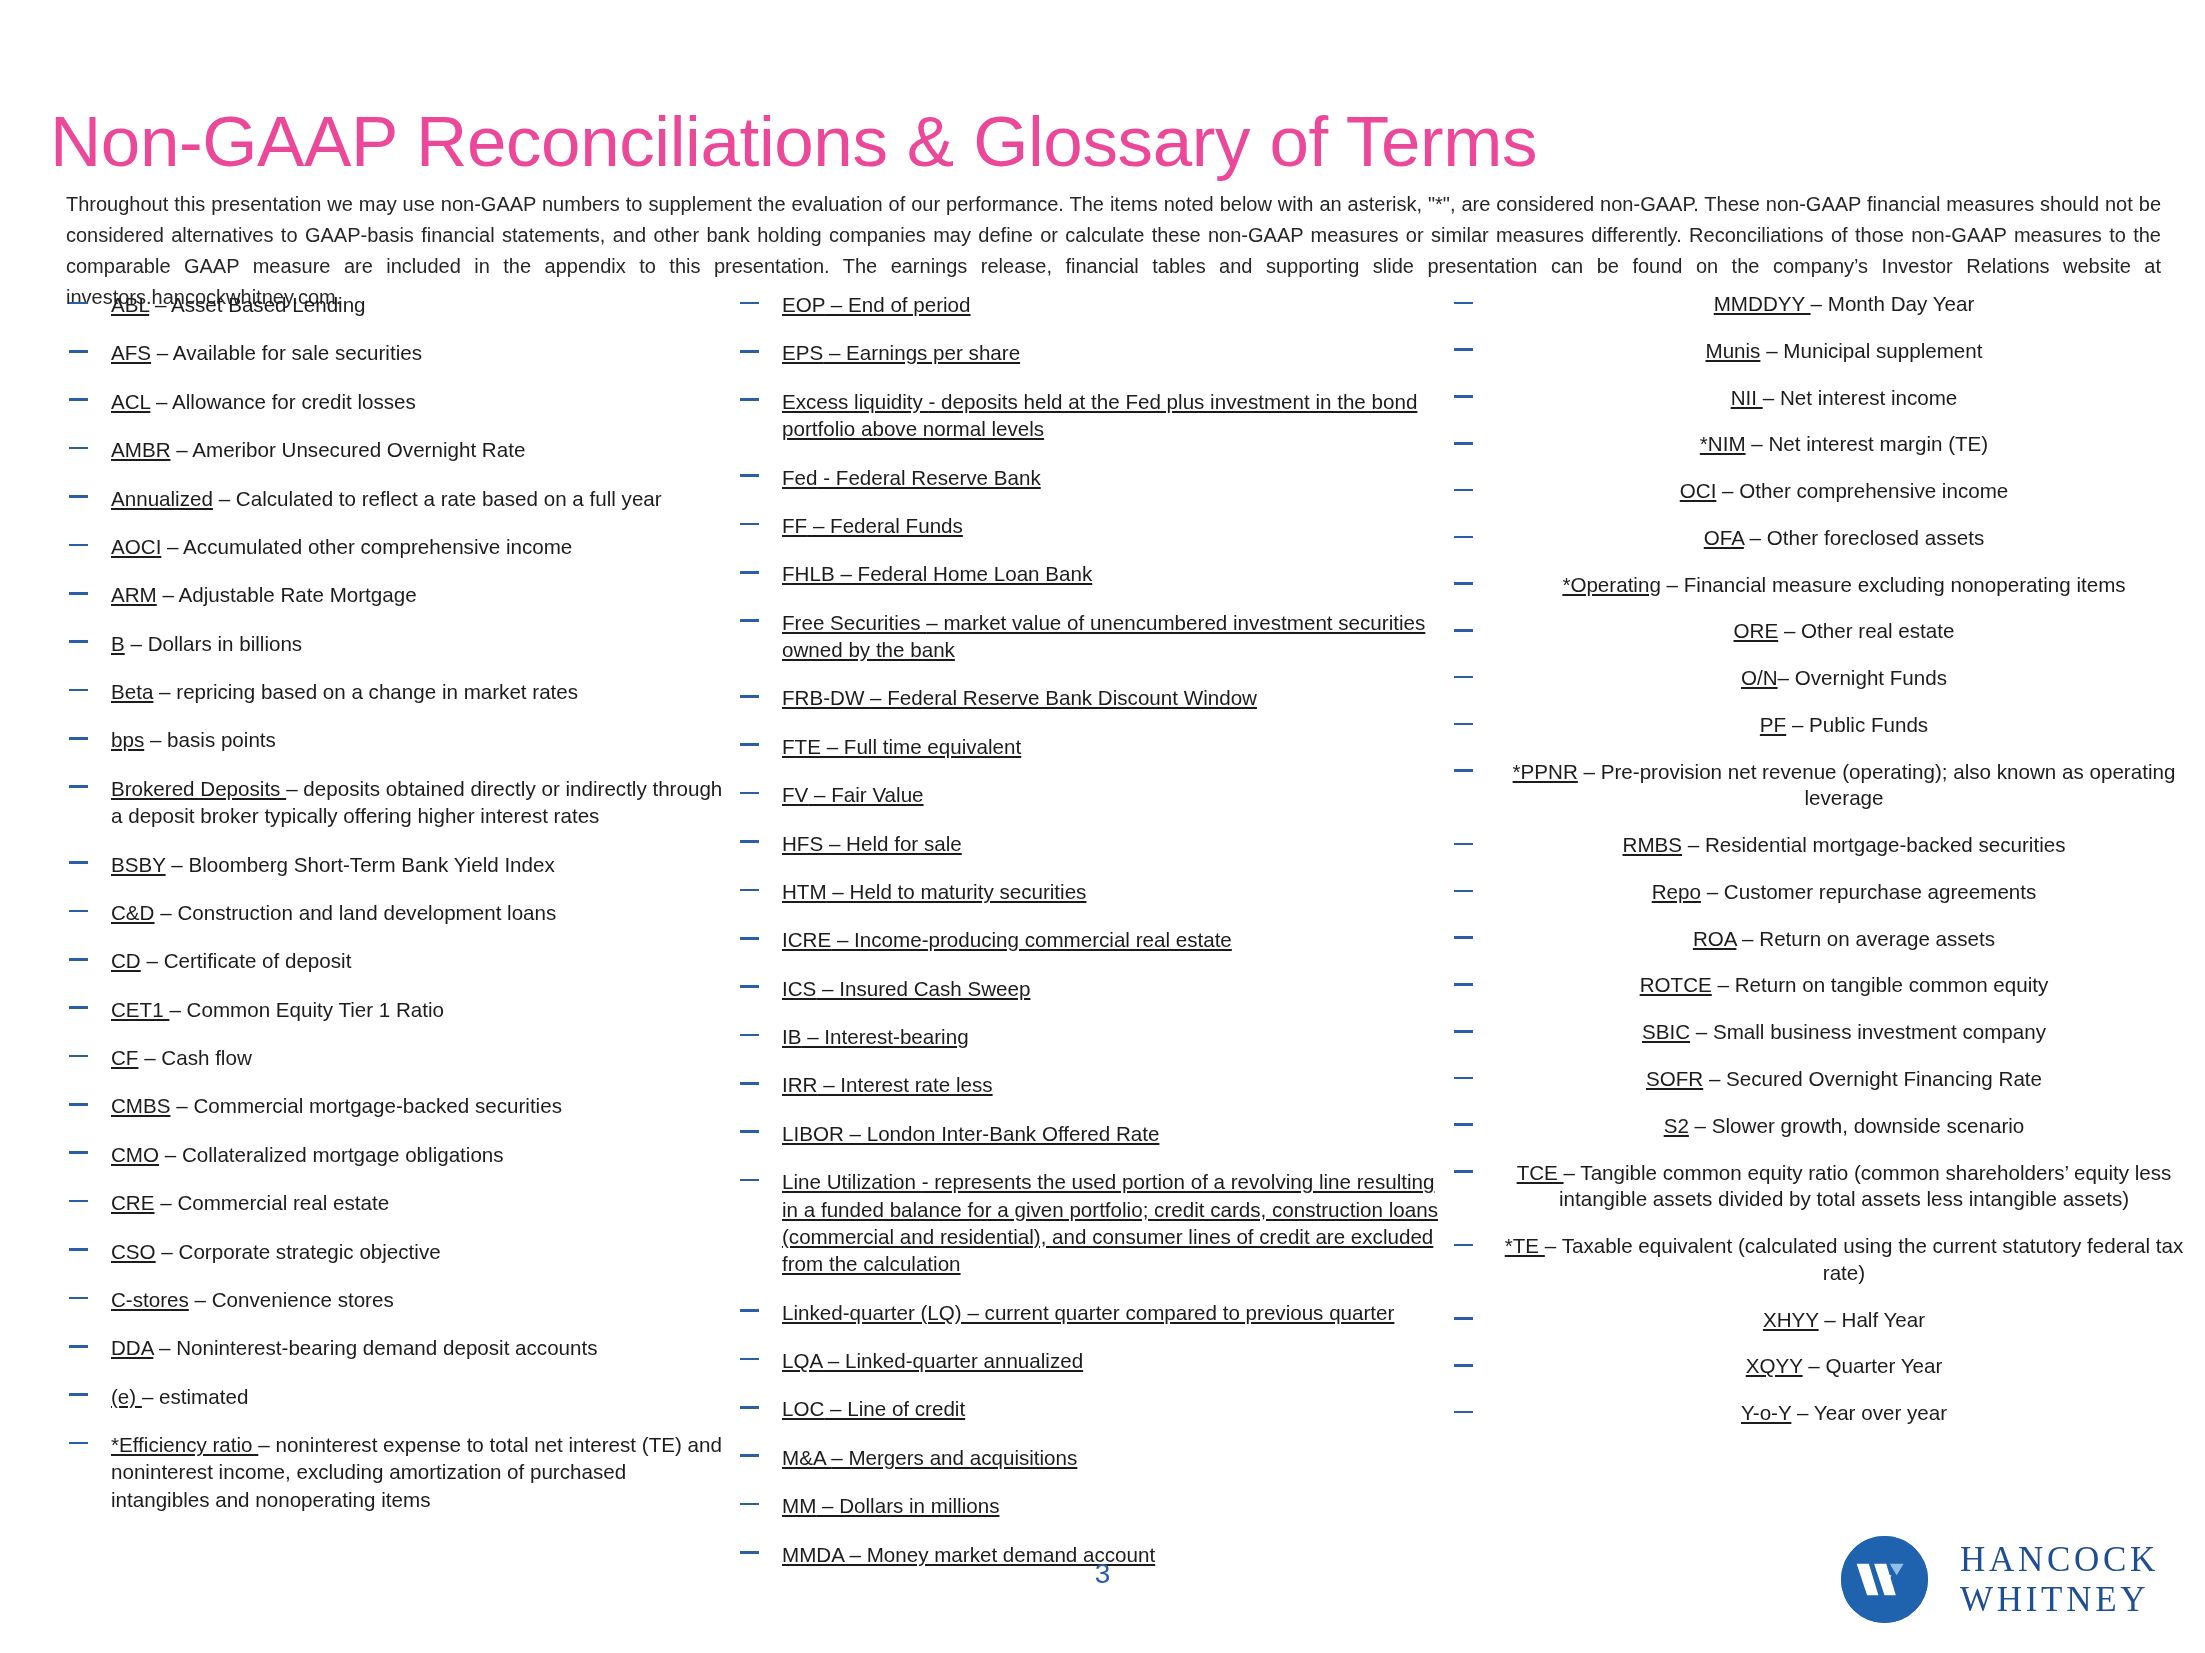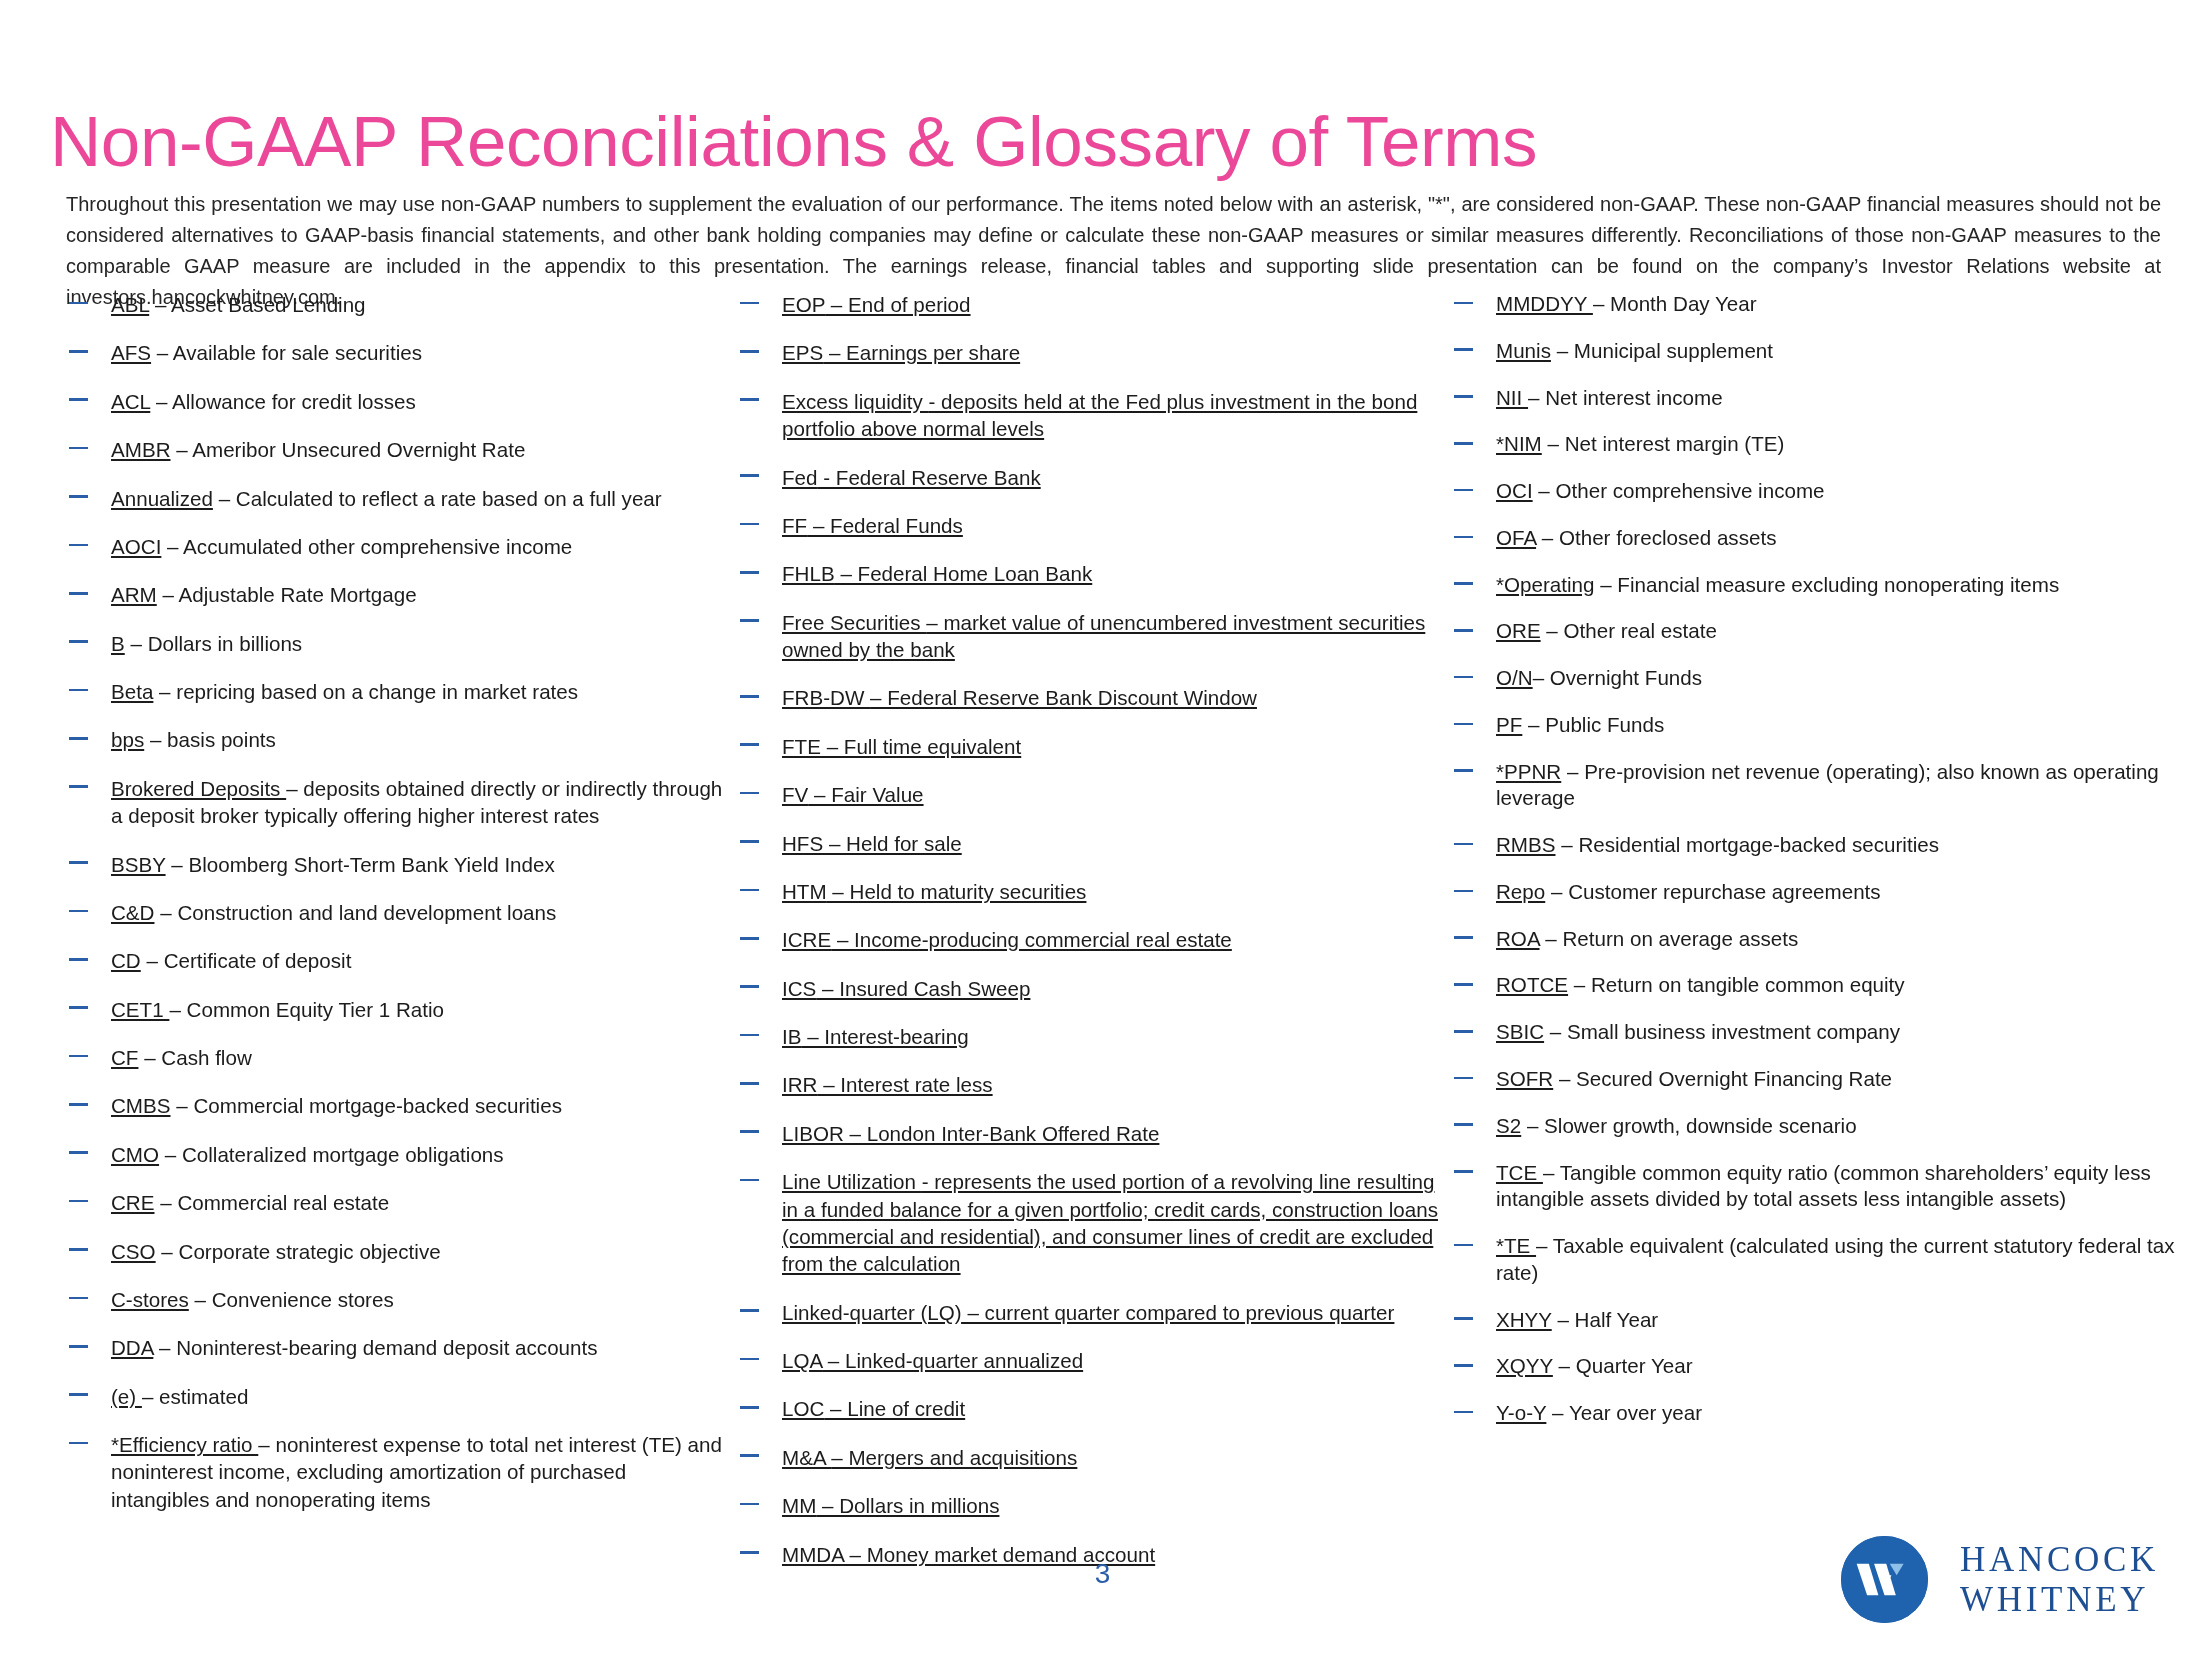--- a/index.html
+++ b/index.html
@@ -63,21 +63,21 @@
   .col-3 { left: 1442px; width: 742px; }
 
   .term-item {
     position: relative;
     padding-left: 46px;
     font-size: 20.6px;
     color: #1c1c1c;
   }
   .col-1 .term-item { margin-bottom: 21px; line-height: 1.33; }
   .col-2 .term-item { margin-bottom: 21px; line-height: 1.33; }
-  .col-3 .term-item { margin-bottom: 20px; line-height: 1.30; }
+  .col-3 .term-item { margin-bottom: 20px; line-height: 1.30; text-align: center; }
 
   .term-item .bullet {
     position: absolute;
     left: 4.4px;
     top: 0.52em;
     width: 19px;
     height: 2.6px;
     background: #2a5fa8;
     display: block;
   }

